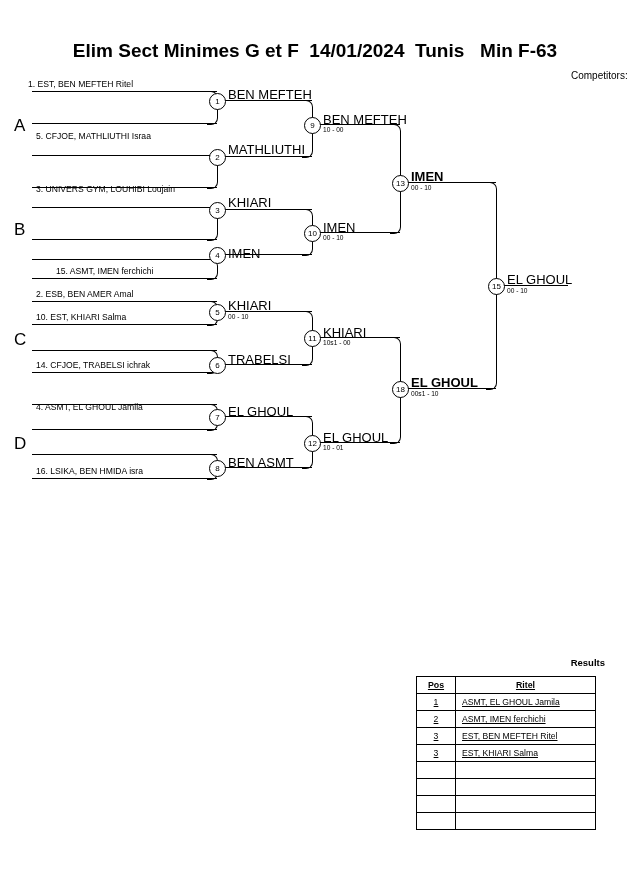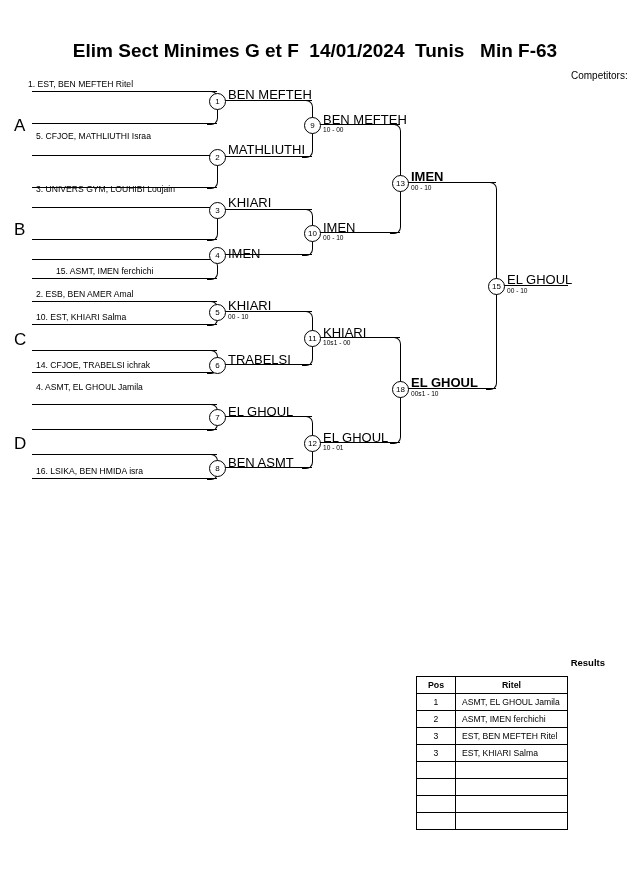--- a/index.html
+++ b/index.html
@@ -103,23 +103,24 @@
     position: absolute;
     left: 415px; top: 657px;
     width: 190px;
     text-align: right;
     font-size: 9.5px;
     font-weight: bold;
   }
   table.results {
     position: absolute;
     left: 416px; top: 676px;
-    width: 152px;
+    width: 180px;
     border-collapse: collapse;
     font-size: 8.6px;
+    text-decoration: underline;
   }
   table.results td, table.results th {
     border: 1px solid #000;
     height: 16px;
     padding: 0 3px;
   }
   table.results th {
     font-weight: bold;
     text-align: center;
     font-size: 8.8px;
@@ -172,21 +173,21 @@
   <div class="entrant" style="left:36px; top:132px;">5. CFJOE, MATHLIUTHI Israa</div>
   <div class="entrant" style="left:36px; top:176px;"></div>
   <div class="entrant" style="left:36px; top:185px;">3. UNIVERS GYM, LOUHIBI Loujain</div>
   <div class="entrant" style="left:36px; top:228px;"></div>
   <div class="entrant" style="left:36px; top:248px;"></div>
   <div class="entrant" style="left:36px; top:267px;margin-left:20px;">15. ASMT, IMEN ferchichi</div>
   <div class="entrant" style="left:36px; top:290px;">2. ESB, BEN AMER Amal</div>
   <div class="entrant" style="left:36px; top:313px;">10. EST, KHIARI Salma</div>
   <div class="entrant" style="left:36px; top:339px;"></div>
   <div class="entrant" style="left:36px; top:361px;">14. CFJOE, TRABELSI ichrak</div>
-  <div class="entrant" style="left:36px; top:383px;">4. ASMT, EL GHOUL Jamila</div>
+  <div class="entrant" style="left:36px; top:403px;">4. ASMT, EL GHOUL Jamila</div>
   <div class="entrant" style="left:36px; top:418px;"></div>
   <div class="entrant" style="left:36px; top:443px;"></div>
   <div class="entrant" style="left:36px; top:467px;">16. LSIKA, BEN HMIDA isra</div>
 
   <div class="conn" style="left:207px; top:91px;  width:10px; height:32px;"></div>
   <div class="conn" style="left:207px; top:155px; width:10px; height:32px;"></div>
   <div class="conn" style="left:207px; top:207px; width:10px; height:32px;"></div>
   <div class="conn" style="left:207px; top:259px; width:10px; height:19px;"></div>
   <div class="conn" style="left:207px; top:301px; width:10px; height:23px;"></div>
   <div class="conn" style="left:207px; top:350px; width:10px; height:22px;"></div>

